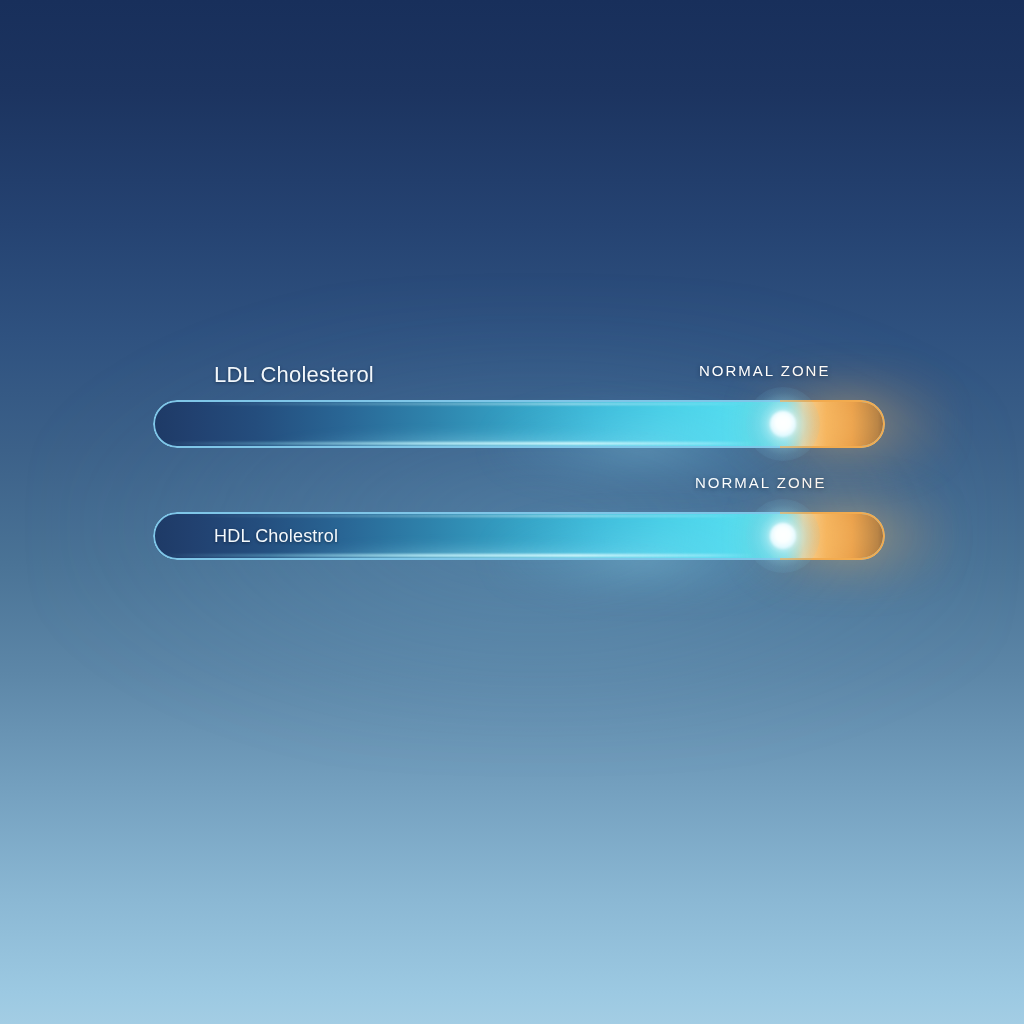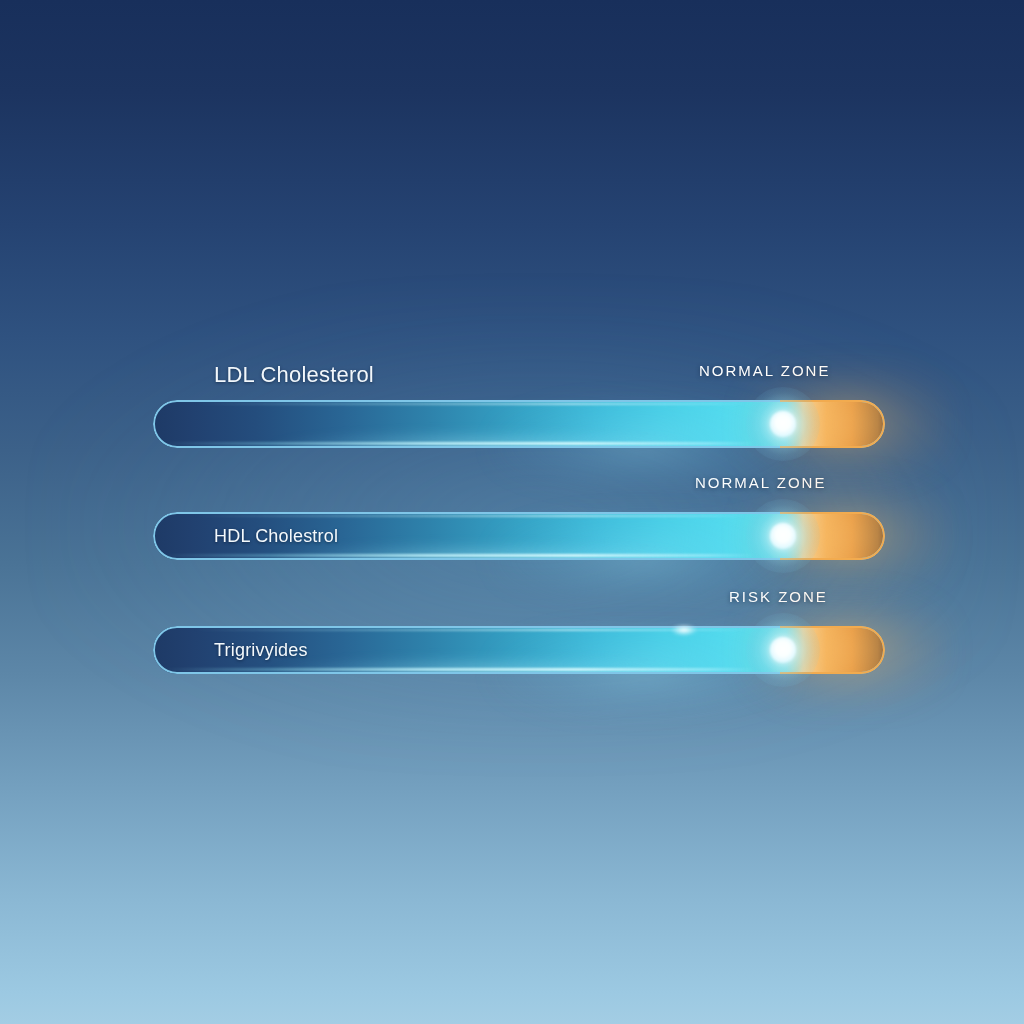--- a/index.html
+++ b/index.html
@@ -343,32 +343,15 @@
           <div class="inner-glow-top"></div>
           <div class="inner-glow-bottom"></div>
           <div class="track-border"></div>
           <div class="track-border-warm"></div>
           <div class="label-inside">HDL Cholestrol</div>
         </div>
         <div class="knob" style="left: 629.52px; top: 24px;"></div>
         <div class="knob-core" style="left: 629.52px; top: 24px;"></div>
         <div class="zone-label" style="left: 542px;">NORMAL ZONE</div>
       </div>
-      <div class="bar-row" style="top: 626px;">
-        <div class="bloom bloom-warm" style="left: 694px; top: -36px;"></div>
-        <div class="bloom bloom-cool" style="left: 489.52px; top: 0px;"></div>
-        <div class="track">
-          <div class="track-fill"></div>
-          <div class="sheen"></div>
-          <div class="inner-glow-top"></div>
-          <div class="inner-glow-bottom"></div>
-          <div class="track-border"></div>
-          <div class="track-border-warm"></div>
-          <div class="label-inside">Trigrivyides</div>
-        </div>
-        <div class="knob" style="left: 629.52px; top: 24px;"></div>
-        <div class="knob-core" style="left: 629.52px; top: 24px;"></div>
-        <div class="sparkle" style="left: 530.52px; top: 4px;"></div>
-        <div class="zone-label" style="left: 576px;">RISK ZONE</div>
-      </div>
     </div>
 
 </div>
 
 </body></html>

